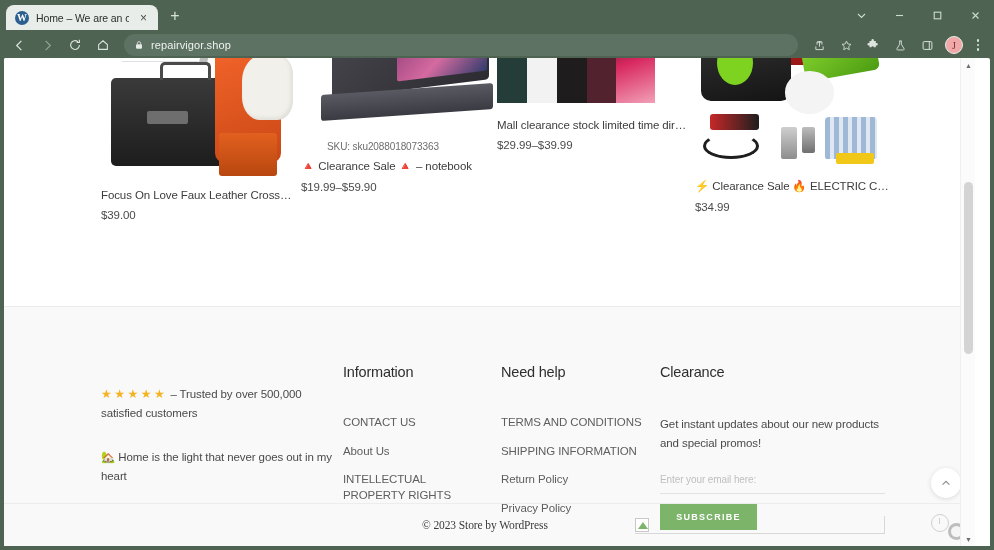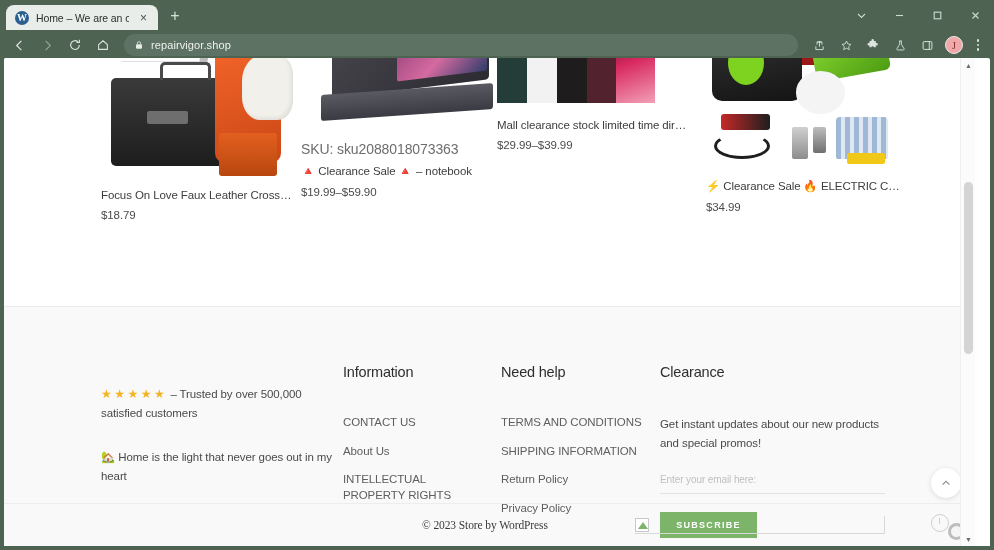--- a/index.html
+++ b/index.html
@@ -97,21 +97,21 @@
 
   
   .products { position: relative; height: 190px; }
   .pcard { position: absolute; }
   .pimg { background: #fff; overflow: hidden; position: relative; }
   .ptitle {
     font-size: 11.5px; color: #3d3d3d; white-space: nowrap;
     overflow: hidden; text-overflow: ellipsis; letter-spacing: -.1px;
   }
   .pprice { font-size: 11.5px; color: #4a4a4a; margin-top: 8px; letter-spacing: -.1px; }
-  .psku { font-size: 14px; color: #6d6d6d; letter-spacing: -.1px; }
+  .psku { font-size: 10px; color: #6d6d6d; letter-spacing: -.1px; margin-left: 26px; }
 
   
   .tool-scene { width: 100%; height: 100%; background: #fff; position: relative; }
   .case {
     position: absolute; left: 5%; top: 38%; width: 58%; height: 54%;
     background: linear-gradient(180deg,#3a3a3a,#1d1d1d);
     border-radius: 5px;
   }
   .case:after {
     content: ""; position: absolute; left: 32%; top: 38%;
@@ -248,21 +248,21 @@
   .ftext { font-size: 11.5px; color: #4a4a4a; line-height: 1.62; letter-spacing: -.1px; }
   .nl-text { font-size: 11.5px; color: #4a4a4a; line-height: 1.62; letter-spacing: -.1px; }
   .nl-input {
     width: 225px; height: 28px; border: none; border-bottom: 1px solid #e2e2e2;
     background: transparent; font-size: 10px; color: #b9b9b9;
     outline: none; font-family: "Liberation Sans", sans-serif;
     letter-spacing: -.1px; padding: 0;
   }
   .nl-input::placeholder { color: #bfbfbf; }
   .subscribe {
-    margin-top: 18px; width: 97px; height: 26px;
+    margin-top: 10px; width: 97px; height: 26px;
     background: #7cb46a; color: #fff; border: none;
     font-size: 9px; letter-spacing: 1.3px; font-weight: bold;
     font-family: "Liberation Sans", sans-serif;
   }
   .footer-bottom {
     position: absolute; left: 0; bottom: 0; width: 971px; height: 43px;
     border-top: 1px solid #ededed;
     display: flex; align-items: center; font-family: Liberation Serif, serif;
   }
   .copyright {
@@ -453,21 +453,21 @@
 
               <div class="sdriver"></div>
               <div class="case"></div>
               <div class="case-handle"></div>
               <div class="drill"></div>
               <div class="drill-bat"></div>
               <div class="glove"></div>
             </div>
           </div>
           <div class="ptitle" style="margin-top:10px;">Focus On Love Faux Leather Crossb…</div>
-          <div class="pprice">$18.79</div>
+          <div class="pprice">$39.00</div>
         </div>
 
         <div class="pcard" style="left:297px; top:-90px; width:196px;">
           <div class="pimg" style="width:196px; height:163px;">
             <div class="laptop-scene">
               <div class="lt-screen"></div>
               <div class="lt-inner"></div>
               <div class="lt-base"></div>
             </div>
           </div>
@@ -484,21 +484,21 @@
               <div class="sw" style="background:#1e1c1c"></div>
               <div class="sw" style="background:#52232f"></div>
               <div class="phone-shot"></div>
               <div class="sw" style="background:#fff"></div>
             </div>
           </div>
           <div class="ptitle" style="margin-top:16px;">Mall clearance stock limited time dir…</div>
           <div class="pprice">$29.99–$39.99</div>
         </div>
 
-        <div class="pcard" style="left:691px; top:-52px; width:196px;margin-left:11px;">
+        <div class="pcard" style="left:691px; top:-52px; width:196px;">
           <div class="pimg" style="width:188px; height:163px;">
             <div class="kit-scene">
               <div class="kit-red"></div>
               <div class="kit-green"></div>
               <div class="kit-body"></div>
               <div class="kit-label"></div>
               <div class="kit-white"></div>
               <div class="kit-clamp"></div>
               <div class="kit-cable"></div>
               <div class="kit-socket"></div>

